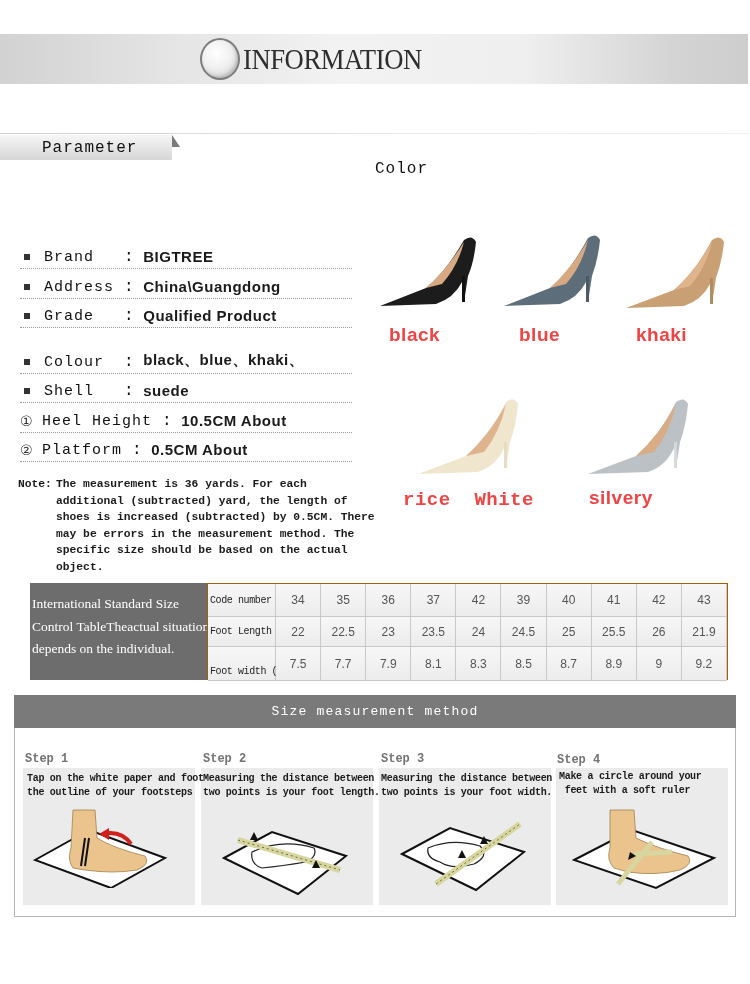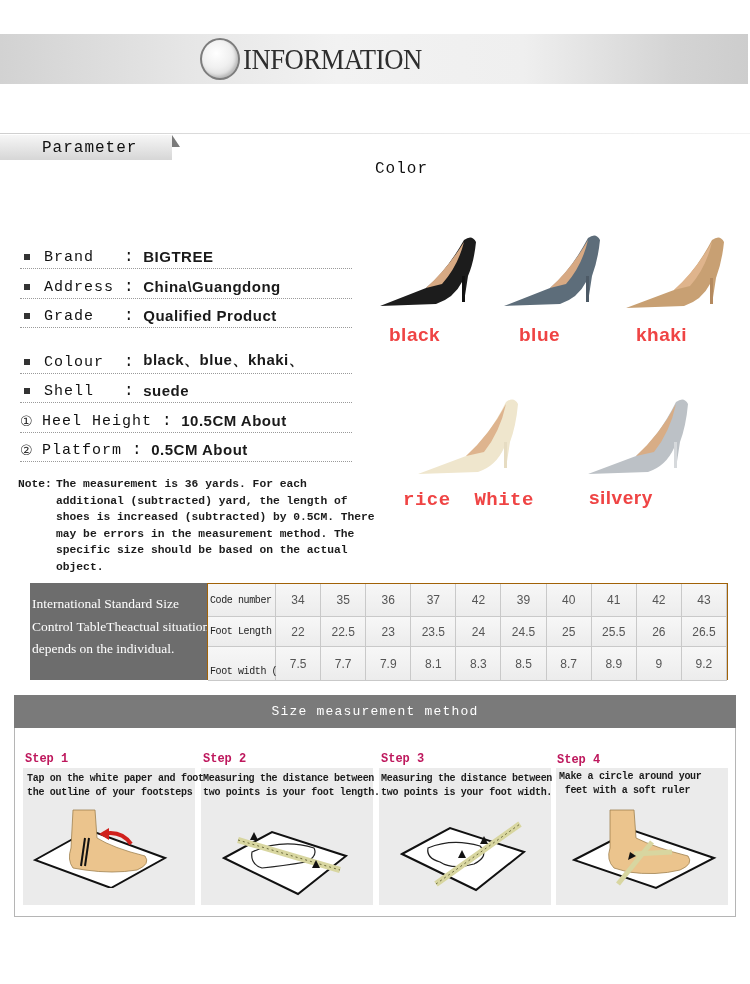--- a/index.html
+++ b/index.html
@@ -42,21 +42,21 @@
   .shoe-label { position: absolute; font-family: "Liberation Sans", sans-serif; font-weight: bold; font-size: 19px; color: #ef4444; letter-spacing: 0.5px; }
   .size-intro { left: 14px; top: 583px; width: 193px; height: 97px; background: #6d6d6d; color: #fff; font-family: "Liberation Serif", serif; font-size: 13.5px; line-height: 22.5px; padding: 10px 0 0 2px; letter-spacing: 0; margin-left: 16px; }
   .st-grid { left: 207px; top: 583px; width: 521px; height: 97px; display: grid; grid-template-columns: 68px repeat(10, 1fr); grid-template-rows: 33px 30px 34px; border: 1px solid #a16207; background: #f3f3f3; }
   .st-cell { border-right: 1px solid #c9c9c9; border-bottom: 1px solid #c9c9c9; display: flex; align-items: center; justify-content: center; font-family: "Liberation Sans Narrow", "Liberation Sans", sans-serif; font-size: 12px; color: #555; background: linear-gradient(180deg,#f7f7f7,#ececec); }
   .st-head { justify-content: flex-start; padding-left: 2px; font-family: "Liberation Mono", monospace; font-size: 10px; color: #222; letter-spacing: -0.4px; white-space: nowrap; }
   .st-head.last { align-items: flex-end; padding-bottom: 3px; }
 
   
   .mm-box { left: 14px; top: 695px; width: 722px; height: 222px; border: 1px solid #b5b5b5; }
   .mm-header { left: 14px; top: 695px; width: 722px; height: 33px; background: #7a7a7a; color: #fff; font-family: "Liberation Mono", monospace; font-size: 13px; letter-spacing: 1.2px; display: flex; align-items: center; justify-content: center; }
-  .step-title { position: absolute; font-family: "Liberation Mono", monospace; font-size: 12px; font-weight: bold; color: #be185d; }
+  .step-title { position: absolute; font-family: "Liberation Mono", monospace; font-size: 12px; font-weight: bold; color: #737373; }
   .step-panel { position: absolute; top: 768px; width: 172px; height: 137px; background: #ebebeb; }
   .step-desc { position: absolute; font-family: "Liberation Mono", monospace; font-size: 10px; font-weight: bold; line-height: 14px; letter-spacing: -0.3px; color: #1a1a1a; white-space: pre; }
   .step-img { position: absolute; }
 </style>
 </head>
 <body>
 
 <div class="abs banner"></div>
 <div class="abs banner-circle"></div>
 <div class="abs banner-title">INFORMATION</div>
@@ -169,21 +169,21 @@
   <div class="st-cell st-head">Foot Length (CM)</div>
   <div class="st-cell">22</div>
   <div class="st-cell">22.5</div>
   <div class="st-cell">23</div>
   <div class="st-cell">23.5</div>
   <div class="st-cell">24</div>
   <div class="st-cell">24.5</div>
   <div class="st-cell">25</div>
   <div class="st-cell">25.5</div>
   <div class="st-cell">26</div>
-  <div class="st-cell">26.5</div>
+  <div class="st-cell">21.9</div>
 
   <div class="st-cell st-head last">Foot width (CM)</div>
   <div class="st-cell">7.5</div>
   <div class="st-cell">7.7</div>
   <div class="st-cell">7.9</div>
   <div class="st-cell">8.1</div>
   <div class="st-cell">8.3</div>
   <div class="st-cell">8.5</div>
   <div class="st-cell">8.7</div>
   <div class="st-cell">8.9</div>

